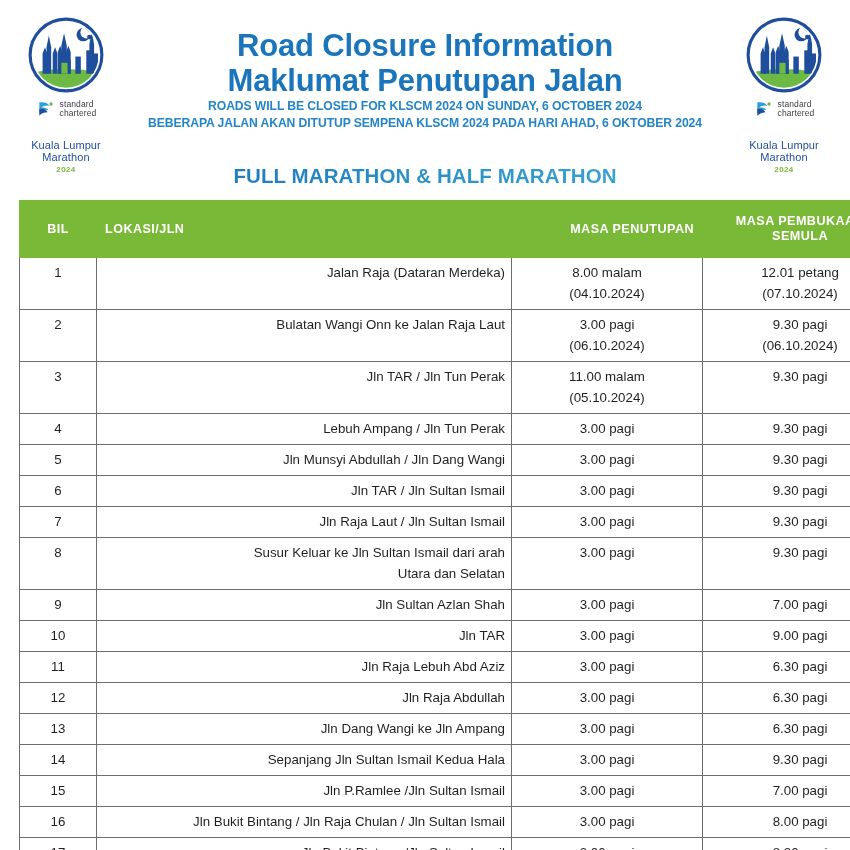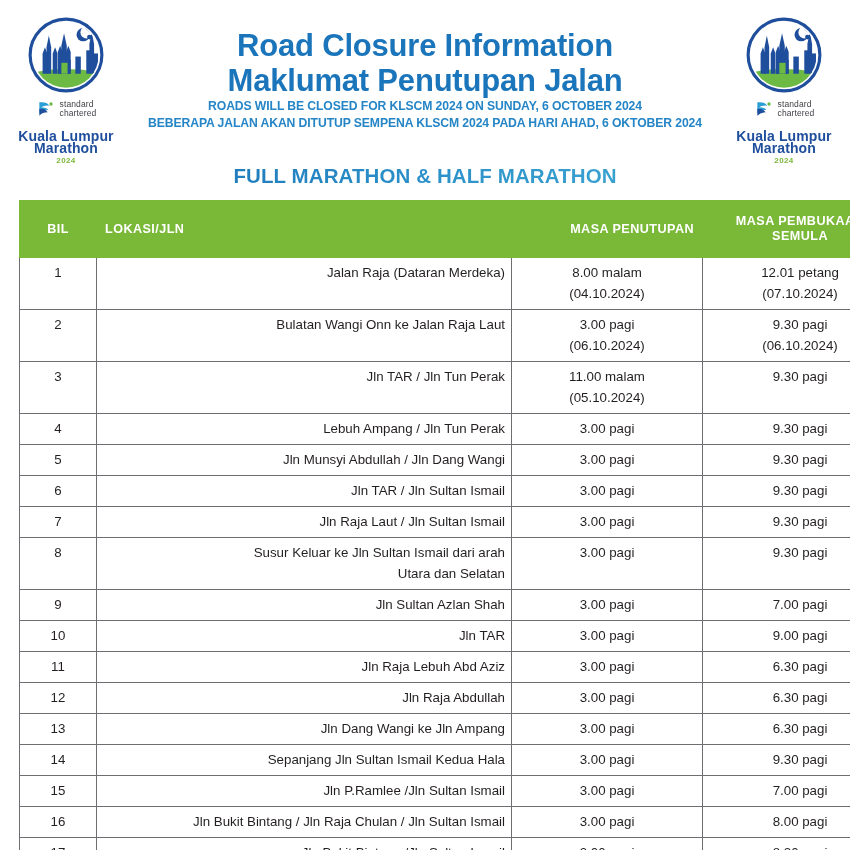--- a/index.html
+++ b/index.html
@@ -47,23 +47,23 @@
   }
   .sc-mark svg { display:block; }
   .sc-words {
     font-size: 8.5px;
     line-height: 9px;
     color: #3f3f46;
     text-align: left;
     letter-spacing: .1px;
   }
   .logo-klm {
-    margin-top: 12px;
-    font-size: 14px;
-    font-weight: bold;
+    margin-top: 21px;
+    font-size: 11px;
+    font-weight: normal;
     line-height: 11.5px;
     color: #1f4e9c;
     letter-spacing: .1px;
   }
   .logo-year {
     margin-top: 2px;
     font-size: 8px;
     font-weight: bold;
     color: #7ab838;
     letter-spacing: .4px;

